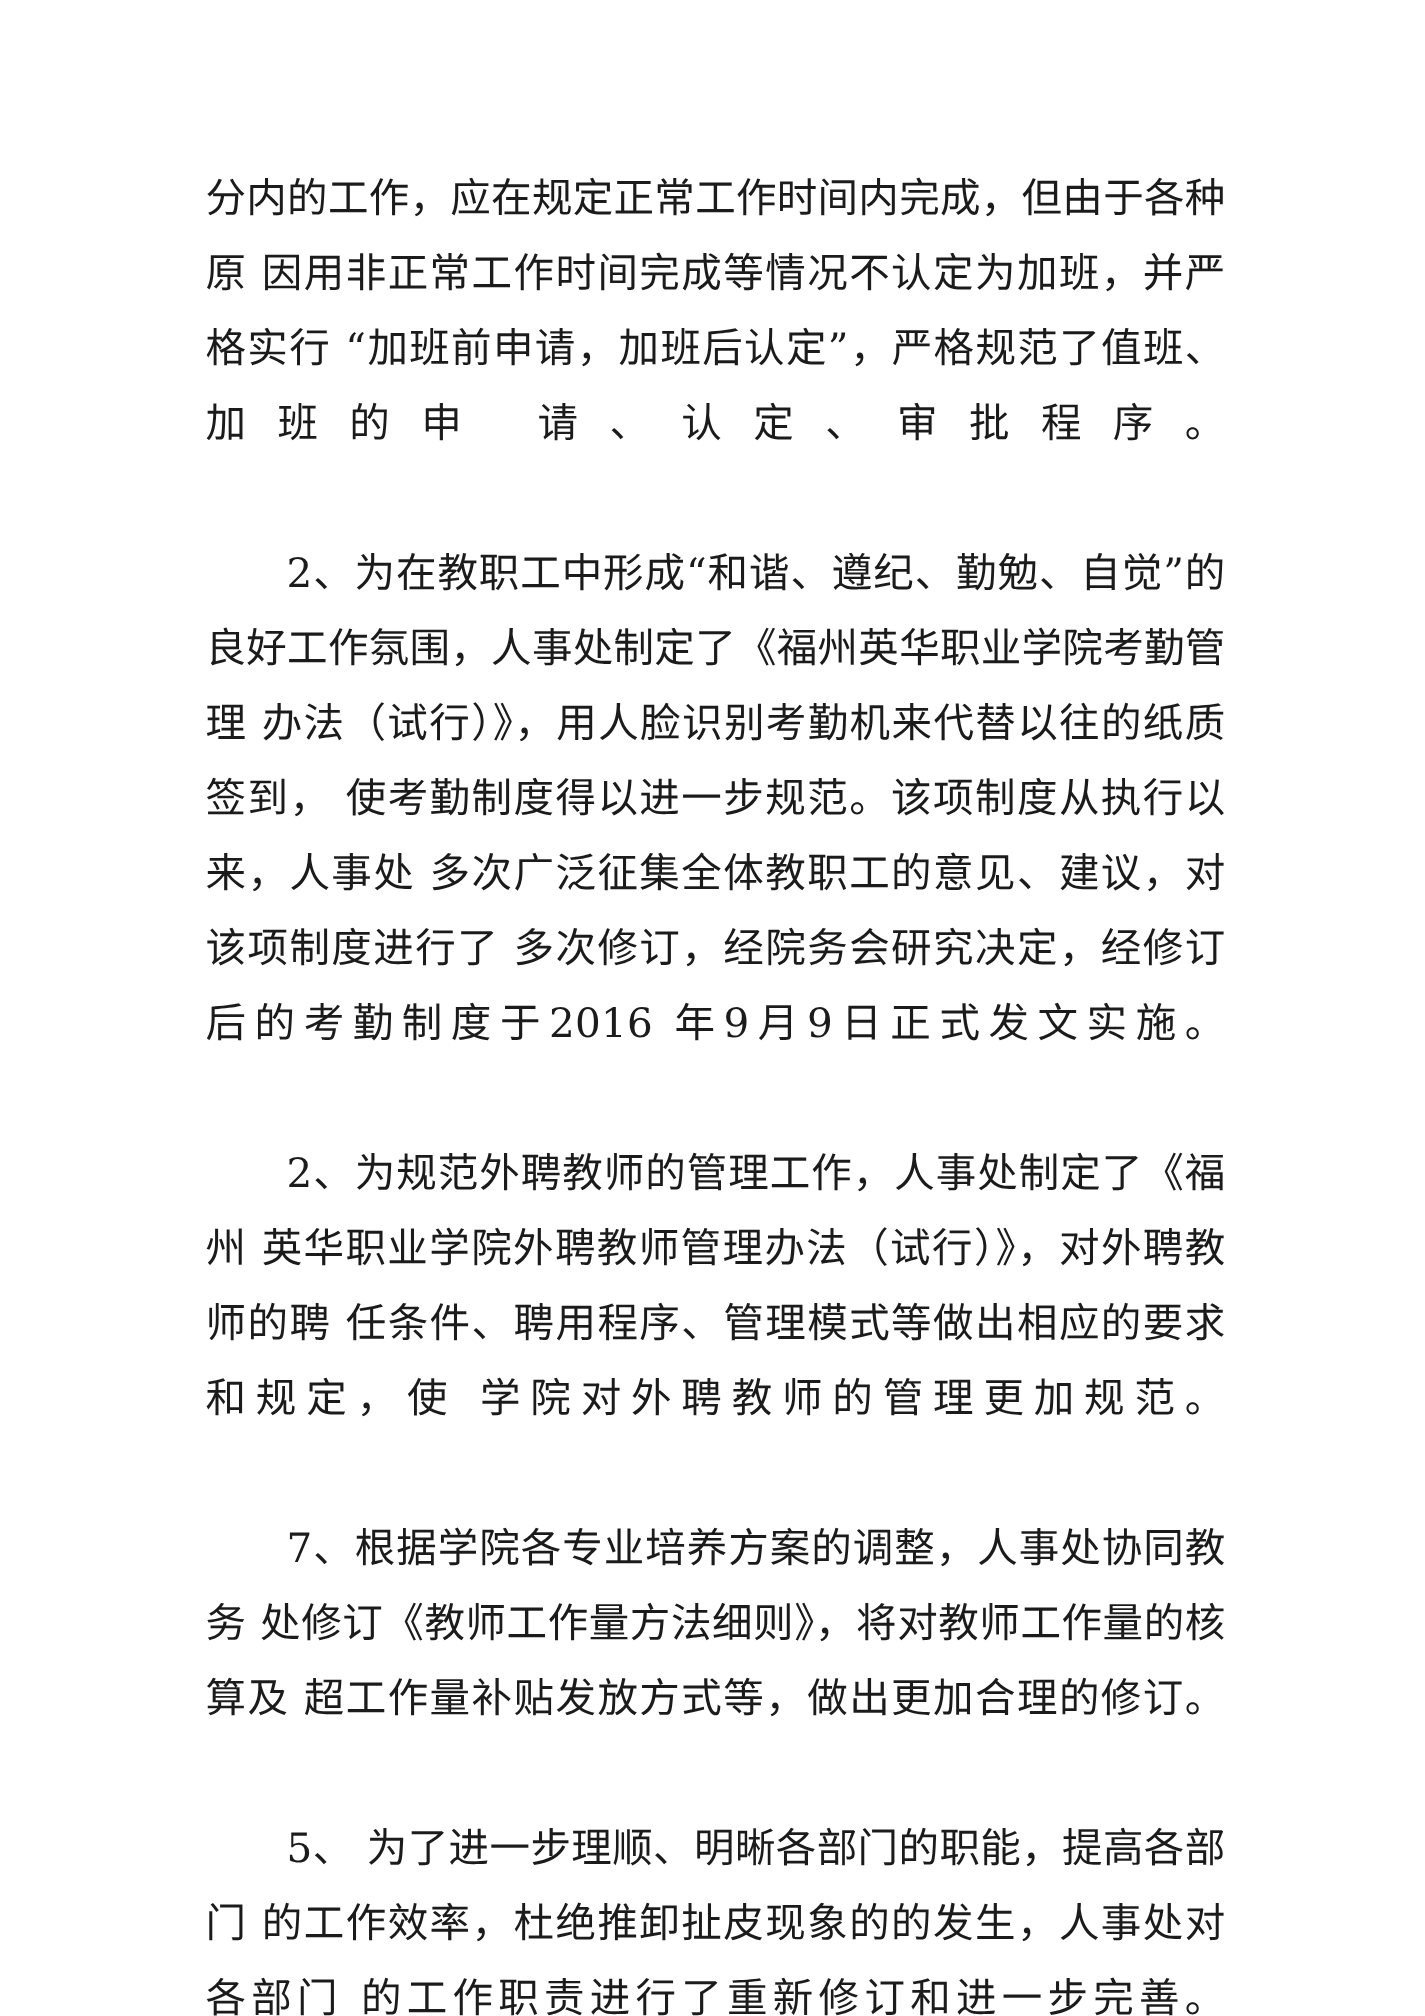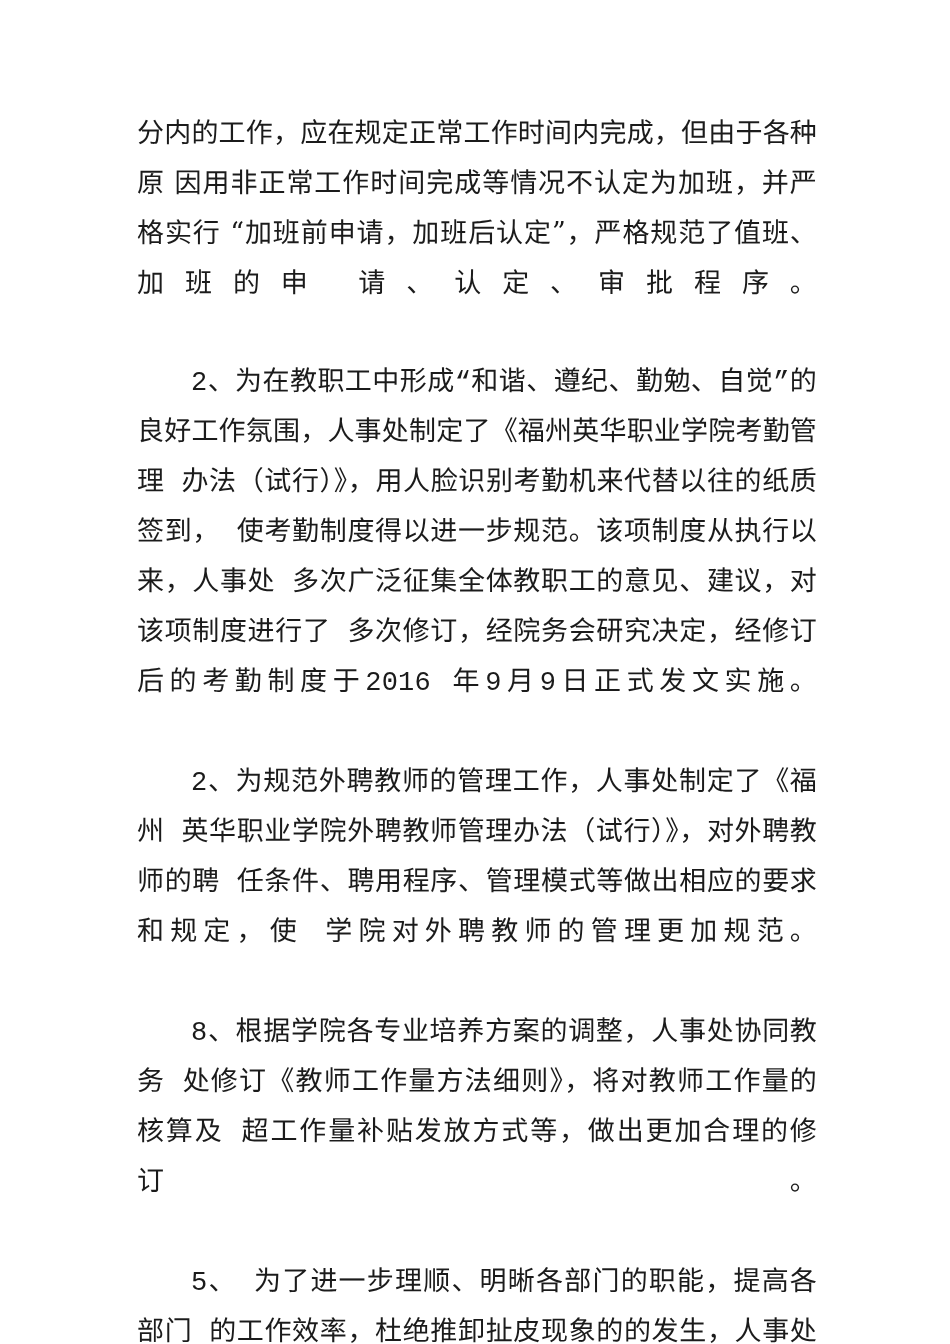--- a/index.html
+++ b/index.html
@@ -31,21 +31,20 @@
     line-height: 50px;
     color: #1b1b1b;
     text-align: justify;
     text-justify: inter-character;
     letter-spacing: 0.15px;
     font-weight: 400;
     -webkit-font-smoothing: antialiased;
   }
   .para.indent {
     text-indent: 2em;
-    font-family: Liberation Mono, monospace;
   }
   .para.noindent {
     text-indent: 0;
   }
   
   .para::after {
     content: "";
     display: inline-block;
     width: 100%;
   }
@@ -55,18 +54,18 @@
 
 <div class="page">
   <div class="text-block">
 
     <p class="para noindent">分内的工作，应在规定正常工作时间内完成，但由于各种原 因用非正常工作时间完成等情况不认定为加班，并严格实行 “加班前申请，加班后认定”，严格规范了值班、加班的申 请、认定、审批程序。</p>
 
     <p class="para indent">2、为在教职工中形成“和谐、遵纪、勤勉、自觉”的 良好工作氛围，人事处制定了《福州英华职业学院考勤管理 办法（试行）》，用人脸识别考勤机来代替以往的纸质签到， 使考勤制度得以进一步规范。该项制度从执行以来，人事处 多次广泛征集全体教职工的意见、建议，对该项制度进行了 多次修订，经院务会研究决定，经修订后的考勤制度于2016 年9月9日正式发文实施。</p>
 
     <p class="para indent">2、为规范外聘教师的管理工作，人事处制定了《福州 英华职业学院外聘教师管理办法（试行）》，对外聘教师的聘 任条件、聘用程序、管理模式等做出相应的要求和规定，使 学院对外聘教师的管理更加规范。</p>
 
-    <p class="para indent">8、根据学院各专业培养方案的调整，人事处协同教务 处修订《教师工作量方法细则》，将对教师工作量的核算及 超工作量补贴发放方式等，做出更加合理的修订。</p>
+    <p class="para indent">7、根据学院各专业培养方案的调整，人事处协同教务 处修订《教师工作量方法细则》，将对教师工作量的核算及 超工作量补贴发放方式等，做出更加合理的修订。</p>
 
     <p class="para indent">5、 为了进一步理顺、明晰各部门的职能，提高各部门 的工作效率，杜绝推卸扯皮现象的的发生，人事处对各部门 的工作职责进行了重新修订和进一步完善。</p>
 
   </div>
 </div>
 
 </body></html>

